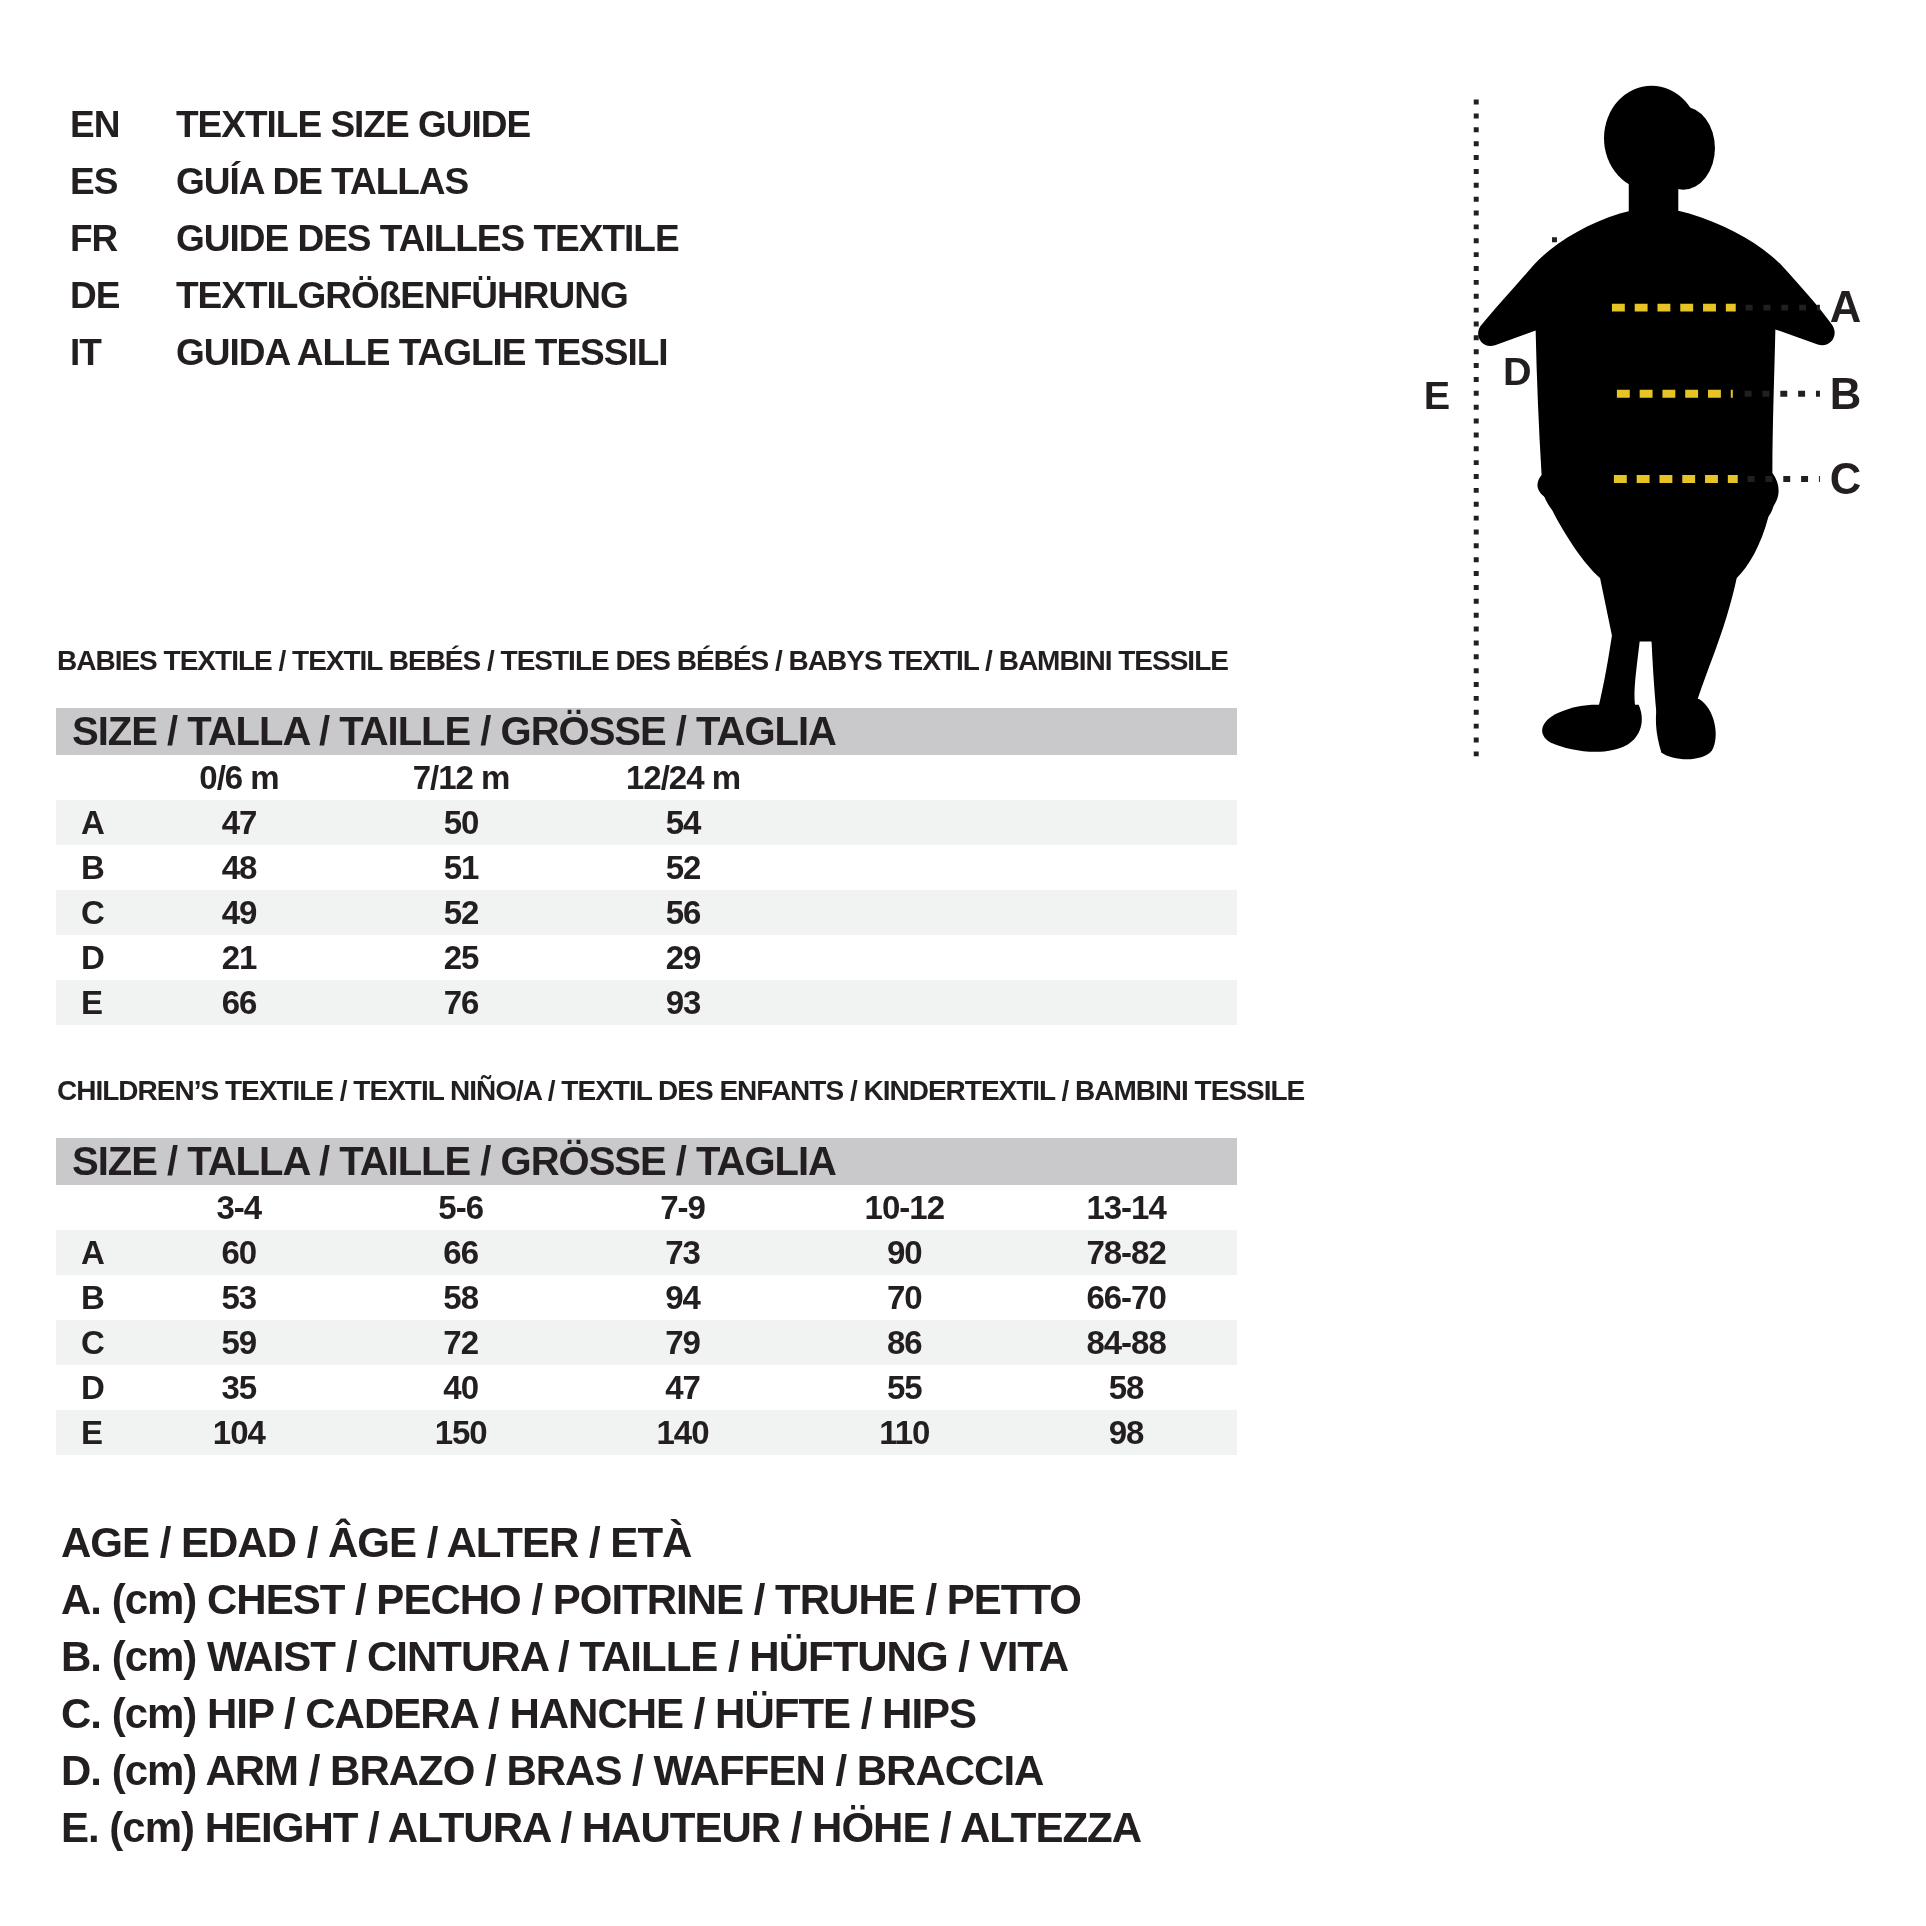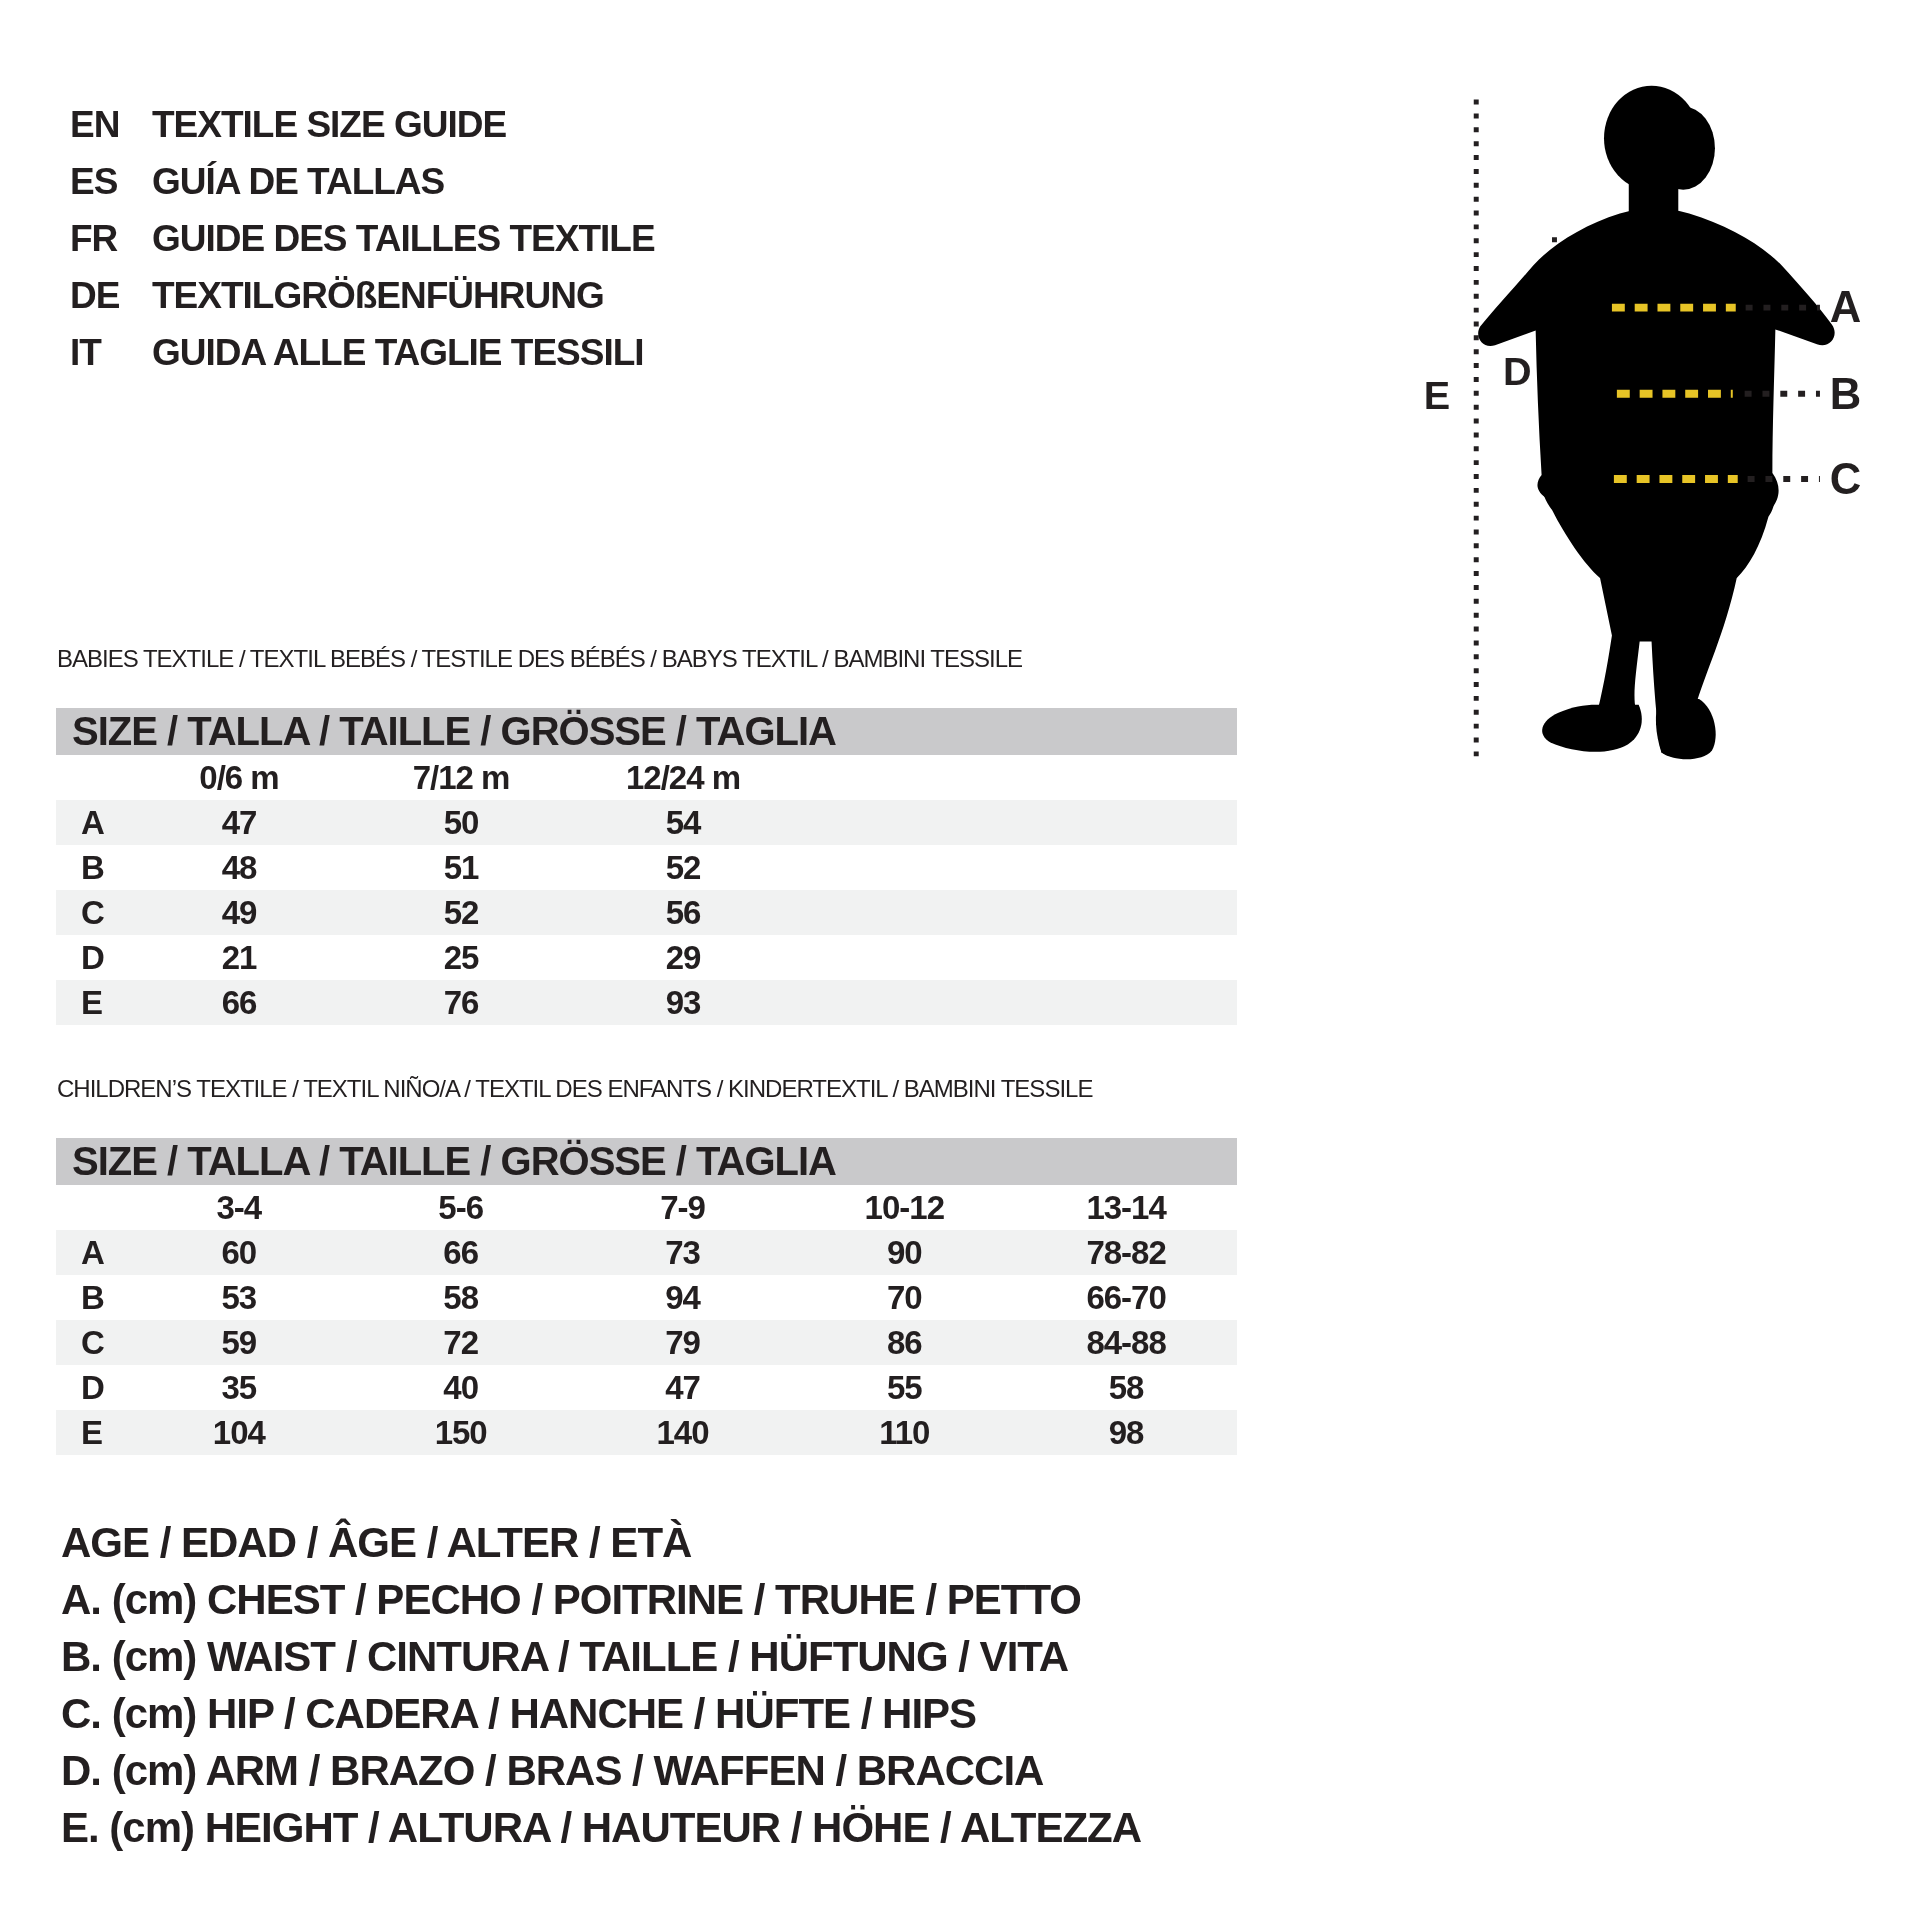--- a/index.html
+++ b/index.html
@@ -4,24 +4,24 @@
 <style>
   html,body{margin:0;padding:0;}
   body{
     width:1927px;height:1927px;position:relative;background:#ffffff;
     font-family:"Liberation Sans", sans-serif;color:#231f20;overflow:hidden;
     -webkit-font-smoothing:antialiased;
   }
   .abs{position:absolute;}
   
   .lang-list{left:70px;top:96px;}
-  .lang-row{display:flex;height:57px;align-items:center;font-size:37px;font-weight:bold;letter-spacing:-1px;white-space:nowrap;}
+  .lang-row{display:flex;height:57px;align-items:center;font-size:37px;font-weight:bold;letter-spacing:-1px;white-space:nowrap;gap:24px;}
   .lang-code{width:82px;}
   
-  .section-title{font-size:24px;font-weight:normal;letter-spacing:-1px;white-space:nowrap;}
+  .section-title{font-size:28px;font-weight:bold;letter-spacing:-1px;white-space:nowrap;}
   
   .size-table{width:1181px;}
   .thead-bar{height:47px;background:#c9c9cb;display:flex;align-items:center;}
   .thead-bar .hd{padding-left:16px;font-size:40px;font-weight:bold;letter-spacing:-1px;white-space:nowrap;}
   .trow{display:flex;height:45px;align-items:center;font-size:33px;font-weight:bold;letter-spacing:-1px;}
   .trow.striped{background:#f1f2f2;}
   .c-label{width:72px;padding-left:25px;box-sizing:border-box;}
   .c-val{width:222px;text-align:center;}
   .c-fill{flex:1;}
   

